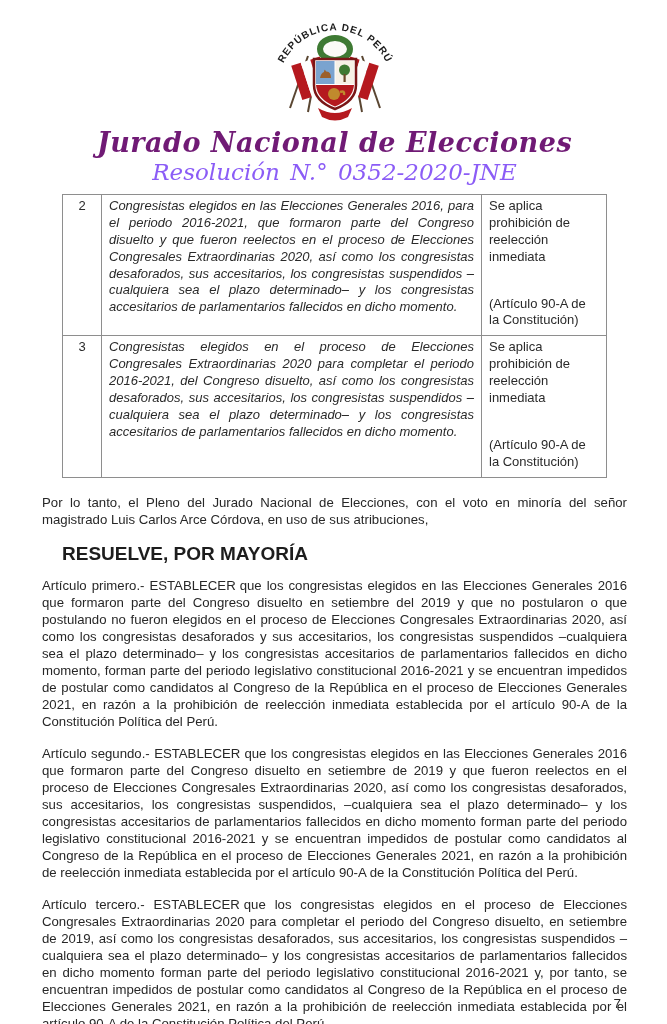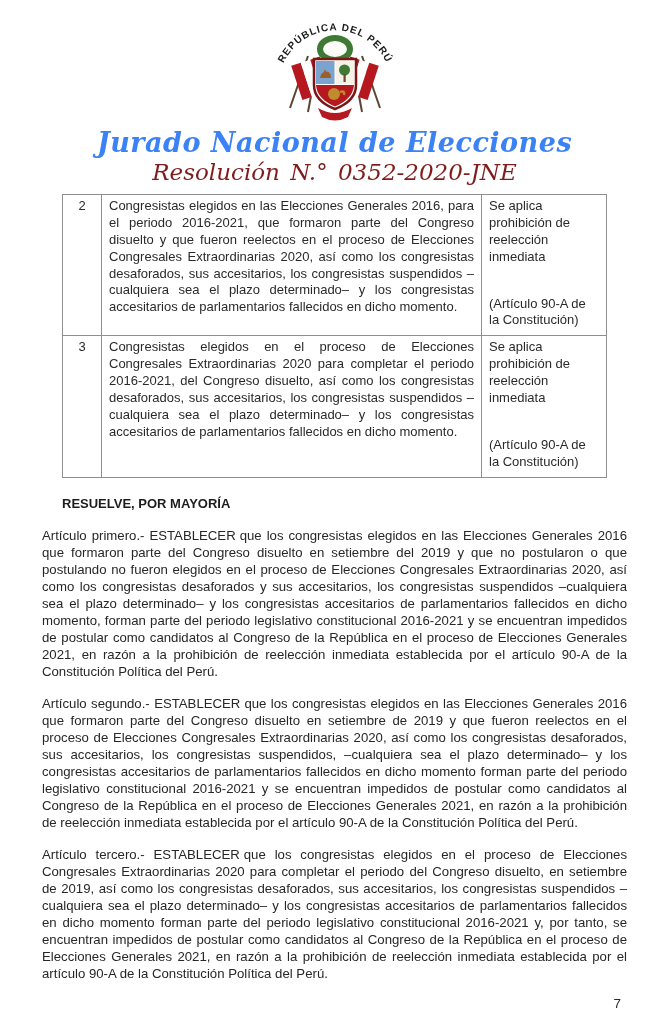--- a/index.html
+++ b/index.html
@@ -16,64 +16,64 @@
   
   .emblem-wrap { text-align: center; padding-top: 12px; line-height: 0; }
   .institution {
     text-align: center;
     font-family: "DejaVu Serif", serif;
     font-style: italic;
     font-weight: bold;
     font-size: 27px;
     letter-spacing: 0.5px;
     margin-top: 1px;
-    color: #3b82f6;
+    color: #701a75;
   }
   .resolution {
     text-align: center;
     font-family: "DejaVu Serif", serif;
     font-style: italic;
     font-size: 23px;
     margin-top: 1px;
-    color: #7f1d1d;
+    color: #8b5cf6;
     word-spacing: 3px;
   }
   
   table.sanctions {
     border-collapse: collapse;
     width: 545px;
     margin: 9px 0 0 20px;
     font-size: 13px;
     line-height: 1.3;
     color: #2a2a2a;
   }
   table.sanctions td {
     border: 1px solid #8e8e8e;
     padding: 3px 7px 6px 7px;
     vertical-align: top;
   }
   td.cell-num { width: 24px; text-align: center; }
-  td.cell-desc { text-align: justify; }
+  td.cell-desc { text-align: justify; font-style: italic; }
   td.cell-result { width: 110px; }
   .ruling-ref { margin-top: 30px; }
   tr.row-tall td { height: 116px; }
   tr.row-tall2 td { height: 108px; }
   
   .bodytext {
     font-size: 13.2px;
     line-height: 17px;
     text-align: justify;
     color: #272727;
     margin: 0;
   }
   .intro { margin-top: 16px; }
   .resolve {
     margin-top: 17px;
     font-weight: bold;
-    font-size: 13px;
+    font-size: 19px;
     color: #1d1d1d;
     padding-left: 20px;
   }
   .article { margin-top: 15px; }
   .article .art-label { font-weight: normal; margin-right: 4px; }
   
   .pagenum {
     position: absolute;
     right: 46px;
     bottom: 13px;
@@ -153,20 +153,21 @@
         <td class="cell-num">3</td>
         <td class="cell-desc">Congresistas elegidos en el proceso de Elecciones Congresales Extraordinarias 2020 para completar el periodo 2016-2021, del Congreso disuelto, así como los congresistas desaforados, sus accesitarios, los congresistas suspendidos –cualquiera sea el plazo determinado– y los congresistas accesitarios de parlamentarios fallecidos en dicho momento.</td>
         <td class="cell-result">
           <div>Se aplica prohibición de reelección inmediata</div>
           <div class="ruling-ref">(Artículo 90-A de la Constitución)</div>
         </td>
       </tr>
     </tbody>
   </table>
 
+  <p class="bodytext intro">Por lo tanto, el Pleno del Jurado Nacional de Elecciones, con el voto en minoría del señor magistrado Luis Carlos Arce Córdova, en uso de sus atribuciones,</p>
 
   <p class="bodytext resolve">RESUELVE, POR MAYORÍA</p>
 
   <p class="bodytext article"><span class="art-label">Artículo primero.- ESTABLECER</span><span>que los congresistas elegidos en las Elecciones Generales 2016 que formaron parte del Congreso disuelto en setiembre del 2019 y que no postularon o que postulando no fueron elegidos en el proceso de Elecciones Congresales Extraordinarias 2020, así como los congresistas desaforados y sus accesitarios, los congresistas suspendidos –cualquiera sea el plazo determinado– y los congresistas accesitarios de parlamentarios fallecidos en dicho momento, forman parte del periodo legislativo constitucional 2016-2021 y se encuentran impedidos de postular como candidatos al Congreso de la República en el proceso de Elecciones Generales 2021, en razón a la prohibición de reelección inmediata establecida por el artículo 90-A de la Constitución Política del Perú.</span></p>
 
   <p class="bodytext article"><span class="art-label">Artículo segundo.- ESTABLECER</span><span>que los congresistas elegidos en las Elecciones Generales 2016 que formaron parte del Congreso disuelto en setiembre de 2019 y que fueron reelectos en el proceso de Elecciones Congresales Extraordinarias 2020, así como los congresistas desaforados, sus accesitarios, los congresistas suspendidos, –cualquiera sea el plazo determinado– y los congresistas accesitarios de parlamentarios fallecidos en dicho momento forman parte del periodo legislativo constitucional 2016-2021 y se encuentran impedidos de postular como candidatos al Congreso de la República en el proceso de Elecciones Generales 2021, en razón a la prohibición de reelección inmediata establecida por el artículo 90-A de la Constitución Política del Perú.</span></p>
 
   <p class="bodytext article"><span class="art-label">Artículo tercero.- ESTABLECER</span><span>que los congresistas elegidos en el proceso de Elecciones Congresales Extraordinarias 2020 para completar el periodo del Congreso disuelto, en setiembre de 2019, así como los congresistas desaforados, sus accesitarios, los congresistas suspendidos –cualquiera sea el plazo determinado– y los congresistas accesitarios de parlamentarios fallecidos en dicho momento forman parte del periodo legislativo constitucional 2016-2021 y, por tanto, se encuentran impedidos de postular como candidatos al Congreso de la República en el proceso de Elecciones Generales 2021, en razón a la prohibición de reelección inmediata establecida por el artículo 90-A de la Constitución Política del Perú.</span></p>
 
   <div class="pagenum">7</div>

